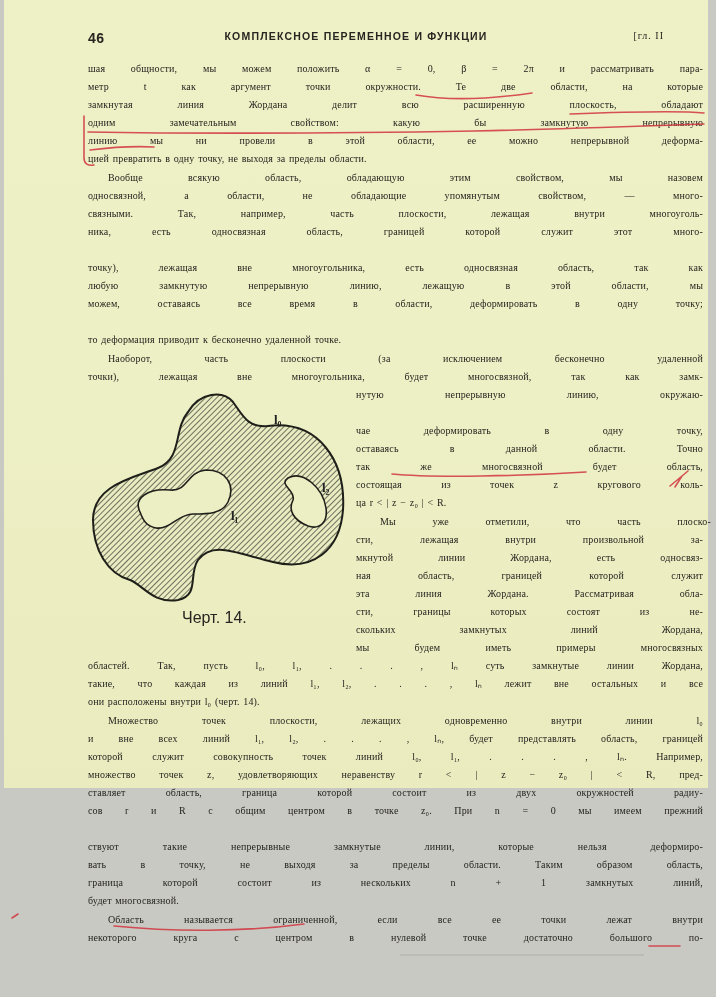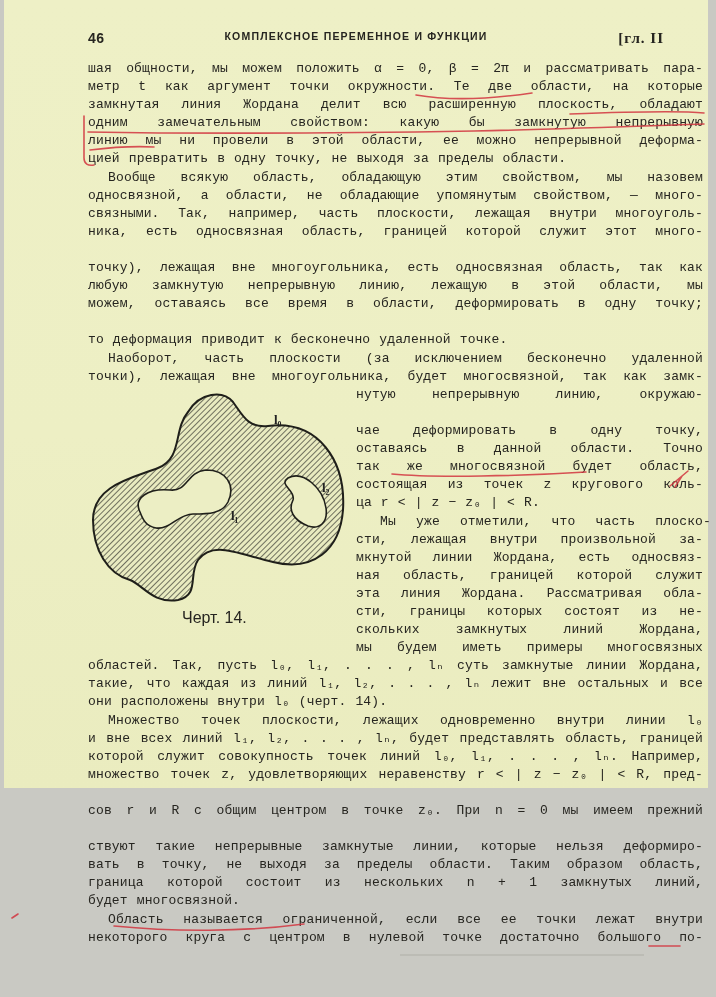--- a/index.html
+++ b/index.html
@@ -12,25 +12,25 @@
     position: absolute; left: 4px; top: 0; width: 704px; height: 788px;
     background: linear-gradient(180deg, #eef0c6 0%, #edefc4 55%, #eaecbf 100%);
     color: #262520;
   }
   .hdr {
     position: absolute; top: 30px; font-size: 13px; font-weight: bold; letter-spacing: 0.5px;
     font-family: "Liberation Sans", sans-serif;
   }
   .hdr.num { left: 84px; font-size: 14px; }
   .hdr.title { left: 0; width: 704px; text-align: center; font-size: 10.5px; letter-spacing: 1.2px; }
-  .hdr.chap { right: 44px; font-weight: bold; font-family: "Liberation Serif", serif; font-size: 15px; letter-spacing: 1px; }
+  .hdr.chap { right: 44px; font-weight: normal; font-family: "Liberation Serif", serif; font-size: 10px; letter-spacing: 1px; }
   .line {
-    position: absolute; font-size: 13px; line-height: 18px; white-space: nowrap;
+    position: absolute; font-size: 10px; line-height: 18px; white-space: nowrap;
     text-align: justify; text-align-last: justify;
-    font-family: Liberation Mono, monospace;
+    font-family: Liberation Serif, serif;
     letter-spacing: 0.15px; word-spacing: 1px;
   }
   .line.last { text-align-last: left; }
   .full { left: 84px; width: 615px; }
   .ind { left: 104px; width: 595px; }
   .rcol { left: 352px; width: 347px; }
   .rcol-ind { left: 368px; width: 331px; margin-left: 8px; }
   .caption {
     position: absolute; left: 178px; top: 609px; font-size: 16px;
     font-family: Liberation Sans, sans-serif;
@@ -84,20 +84,21 @@
   <div class="line rcol" style="top:639px">мы будем иметь примеры многосвязных</div>
 
   <div class="line full" style="top:657px">областей. Так, пусть l₀, l₁, . . . , lₙ суть замкнутые линии Жордана,</div>
   <div class="line full" style="top:675px">такие, что каждая из линий l₁, l₂, . . . , lₙ лежит вне остальных и все</div>
   <div class="line full last" style="top:693px">они расположены внутри l₀ (черт. 14).</div>
 
   <div class="line ind" style="top:712px">Множество точек плоскости, лежащих одновременно внутри линии l₀</div>
   <div class="line full" style="top:730px">и вне всех линий l₁, l₂, . . . , lₙ, будет представлять область, границей</div>
   <div class="line full" style="top:748px">которой служит совокупность точек линий l₀, l₁, . . . , lₙ. Например,</div>
   <div class="line full" style="top:766px">множество точек z, удовлетворяющих неравенству r &lt; | z − z₀ | &lt; R, пред-</div>
+  <div class="line full" style="top:784px">ставляет область, граница которой состоит из двух окружностей радиу-</div>
   <div class="line full" style="top:802px">сов r и R с общим центром в точке z₀. При n = 0 мы имеем прежний</div>
   <div class="line full" style="top:838px">ствуют такие непрерывные замкнутые линии, которые нельзя деформиро-</div>
   <div class="line full" style="top:856px">вать в точку, не выходя за пределы области. Таким образом область,</div>
   <div class="line full" style="top:874px">граница которой состоит из нескольких n + 1 замкнутых линий,</div>
   <div class="line full last" style="top:892px">будет многосвязной.</div>
 
   <div class="line ind" style="top:911px">Область называется ограниченной, если все ее точки лежат внутри</div>
   <div class="line full" style="top:929px">некоторого круга с центром в нулевой точке достаточно большого по-</div>
 
   <svg class="figure" width="262" height="215" viewBox="0 0 262 215">

